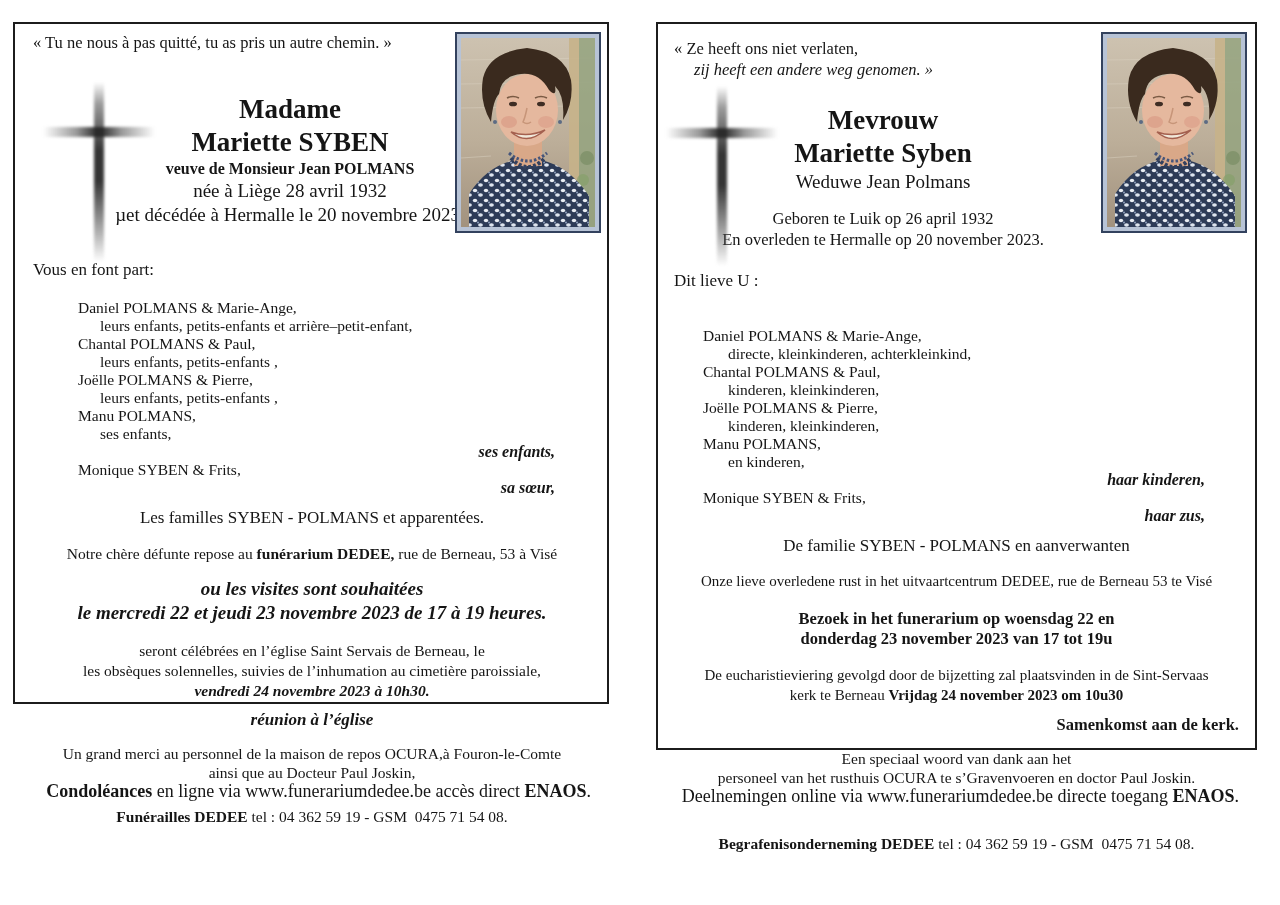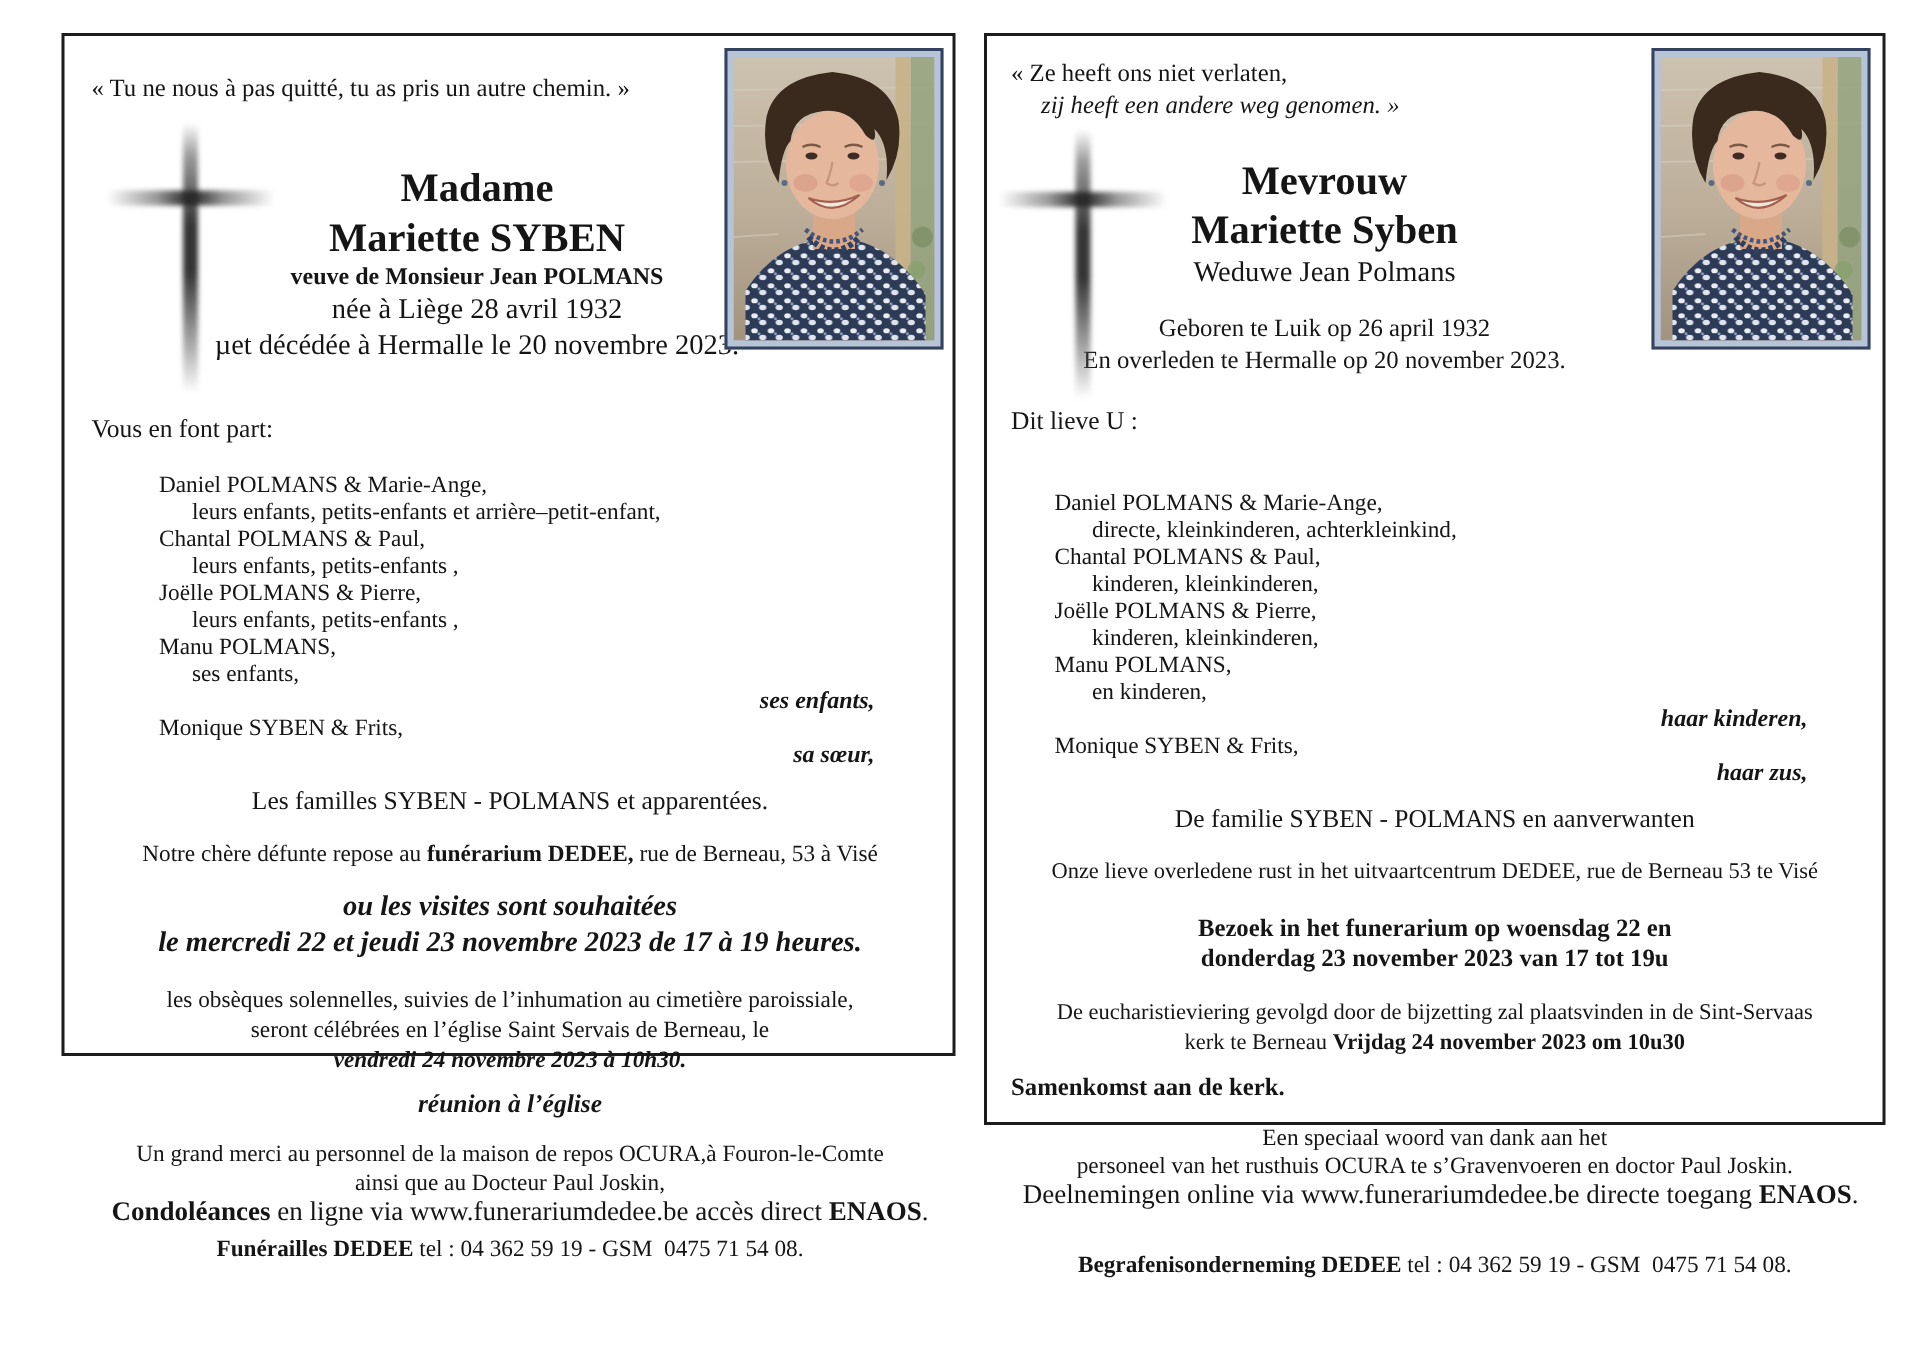--- a/index.html
+++ b/index.html
@@ -1,19 +1,19 @@
 <!DOCTYPE html>
 <html><head>
 <meta charset="utf-8">
 <style>
   html,body{margin:0;padding:0;}
   body{width:1280px;height:905px;background:#ffffff;position:relative;overflow:hidden;
        font-family:"Liberation Serif","DejaVu Serif",serif;color:#151515;}
   .card{position:absolute;background:#fff;border:2px solid #1c1c1c;box-sizing:border-box;}
-  .card-left{left:41px;top:22px;width:596px;height:682px;padding:24px 16px 0 18px;}
+  .card-left{left:13px;top:22px;width:596px;height:682px;padding:8px 16px 0 18px;}
   .card-right{left:656px;top:22px;width:601px;height:728px;padding:14px 16px 0 16px;}
 
   .quote{font-size:16.5px;line-height:21px;}
   .quote .q2{margin-left:20px;font-style:italic;}
 
   .header{text-align:center;}
   .card-left .header{width:514px;margin-top:40px;}
   .card-right .header{width:418px;margin-top:24px;}
   .title{font-size:27px;font-weight:bold;line-height:33px;}
   .widow-fr{font-size:16px;font-weight:bold;line-height:20px;}
@@ -40,21 +40,21 @@
 
   .families{text-align:center;font-size:17px;line-height:21px;margin-top:10px;}
   .repose{text-align:center;font-size:15.5px;line-height:19px;margin-top:16px;}
   .card-right .repose{font-size:15px;}
   .visits{text-align:center;font-weight:bold;font-style:italic;font-size:19px;line-height:24px;margin-top:14px;}
   .bezoek{text-align:center;font-weight:bold;font-size:16.5px;line-height:20px;margin-top:18px;}
   .funeral{text-align:center;font-size:15.5px;line-height:20px;margin-top:16px;}
   .card-right .funeral{font-size:15px;}
   .bi{font-weight:bold;font-style:italic;}
   .reunion{text-align:center;font-weight:bold;font-style:italic;font-size:17px;line-height:21px;margin-top:8px;}
-  .samenkomst{text-align:left;font-weight:bold;font-size:16.5px;line-height:20px;margin-top:10px;}
+  .samenkomst{text-align:right;font-weight:bold;font-size:16.5px;line-height:20px;margin-top:10px;}
   .thanks{text-align:center;font-size:15.5px;line-height:19px;margin-top:14px;}
   .condo{text-align:right;font-size:18px;line-height:19px;white-space:pre-wrap;}
   .contact{text-align:center;font-size:15.5px;line-height:19px;margin-top:6px;white-space:pre-wrap;}
   .card-right .contact{margin-top:28px;}
 
   
   .cross{position:absolute;width:112px;height:185px;filter:blur(1.6px);pointer-events:none;}
   .card-left .cross{left:28px;top:58px;}
   .card-right .cross{left:8px;top:62px;}
   .cross .cv{position:absolute;left:50%;top:0;transform:translateX(-50%);width:10px;height:180px;
@@ -159,22 +159,22 @@
   <div class="families">Les familles SYBEN - POLMANS et apparentées.</div>
 
   <div class="repose"><span>Notre chère défunte repose au </span><b>funérarium DEDEE,</b><span> rue de Berneau, 53 à Visé</span></div>
 
   <div class="visits">
     <div>ou les visites sont souhaitées</div>
     <div>le mercredi 22 et jeudi 23 novembre 2023 de 17 à 19 heures.</div>
   </div>
 
   <div class="funeral">
+    <div>seront célébrées en l’église Saint Servais de Berneau, le</div>
     <div>les obsèques solennelles, suivies de l’inhumation au cimetière paroissiale,</div>
-    <div>seront célébrées en l’église Saint Servais de Berneau, le</div>
     <div class="bi">vendredi 24 novembre 2023 à 10h30.</div>
   </div>
 
   <div class="reunion">réunion à l’église</div>
 
   <div class="thanks">
     <div>Un grand merci au personnel de la maison de repos OCURA,à Fouron-le-Comte</div>
     <div>ainsi que au Docteur Paul Joskin,</div>
   </div>
 

